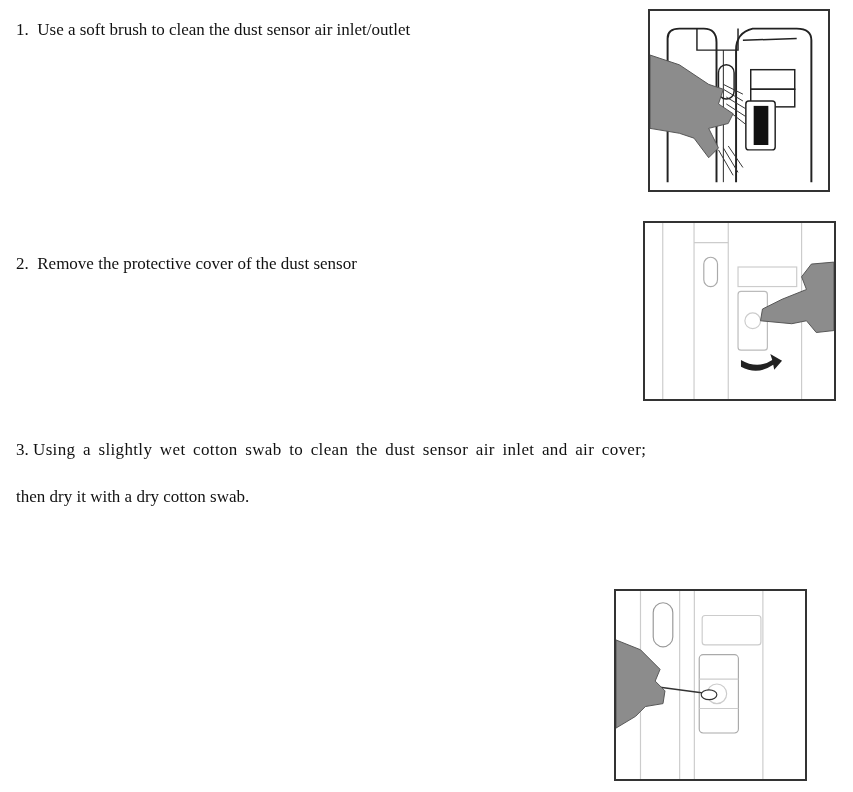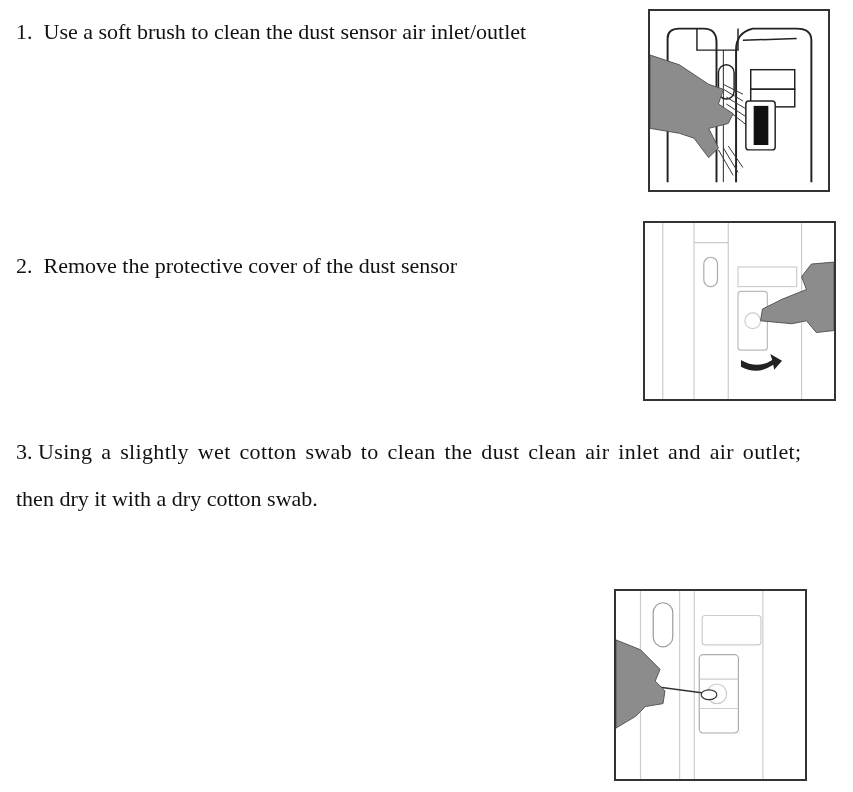--- a/index.html
+++ b/index.html
@@ -1,18 +1,18 @@
 <!DOCTYPE html>
 <html><head>
 <meta charset="utf-8">
 <style>
   html, body { margin: 0; padding: 0; background: #ffffff; }
   body { width: 853px; height: 792px; position: relative; overflow: hidden;
          font-family: "Liberation Serif", "DejaVu Serif", serif; color: #111; }
-  .step { position: absolute; font-size: 22px; line-height: 1; white-space: nowrap; }
+  .step { position: absolute; font-size: 17px; line-height: 1; white-space: nowrap; }
   .num { display: inline-block; }
   .fig { position: absolute; border: 2px solid #333; background: #fff; box-sizing: border-box; overflow: hidden; }
   .fig svg { display: block; width: 100%; height: 100%; }
 </style>
 </head>
 <body>
 
 <div class="step" style="left:16px; top:21px;">
   <span class="num">1.</span>&nbsp;&nbsp;<span>Use a soft brush to clean the dust sensor air inlet/outlet</span>
 </div>
@@ -64,21 +64,21 @@
       <circle cx="110" cy="100" r="8"></circle>
     </g>
 
     <path d="M98 140 Q115 150 130 140 L128 134 L140 141 L132 150 L131 145 Q115 156 98 147 Z" fill="#222"></path>
 
     <path d="M193 40 L170 42 L160 55 L165 68 L140 78 L120 88 L118 100 L150 103 L165 100 L175 112 L193 110 Z" fill="#8c8c8c" stroke="#555" stroke-width="1"></path>
   </svg>
 </div>
 
 <div class="step" style="left:16px; top:441px;">
-  <span class="num">3.</span>&nbsp;<span style="letter-spacing:0.35px; word-spacing:3px;">Using a slightly wet cotton swab to clean the dust clean air inlet and air outlet;</span>
+  <span class="num">3.</span>&nbsp;<span style="letter-spacing:0.35px; word-spacing:3px;">Using a slightly wet cotton swab to clean the dust sensor air inlet and air cover;</span>
 </div>
 <div class="step" style="left:16px; top:488px;text-align:center;">
   <span>then dry it with a dry cotton swab.</span>
 </div>
 
 <div class="fig" style="left:614px; top:589px; width:193px; height:192px;">
   <svg viewBox="0 0 193 192">
     <g fill="none" stroke="#ccc" stroke-width="1.2">
       <line x1="25" y1="0" x2="25" y2="192"></line>
       <line x1="65" y1="0" x2="65" y2="192"></line>

